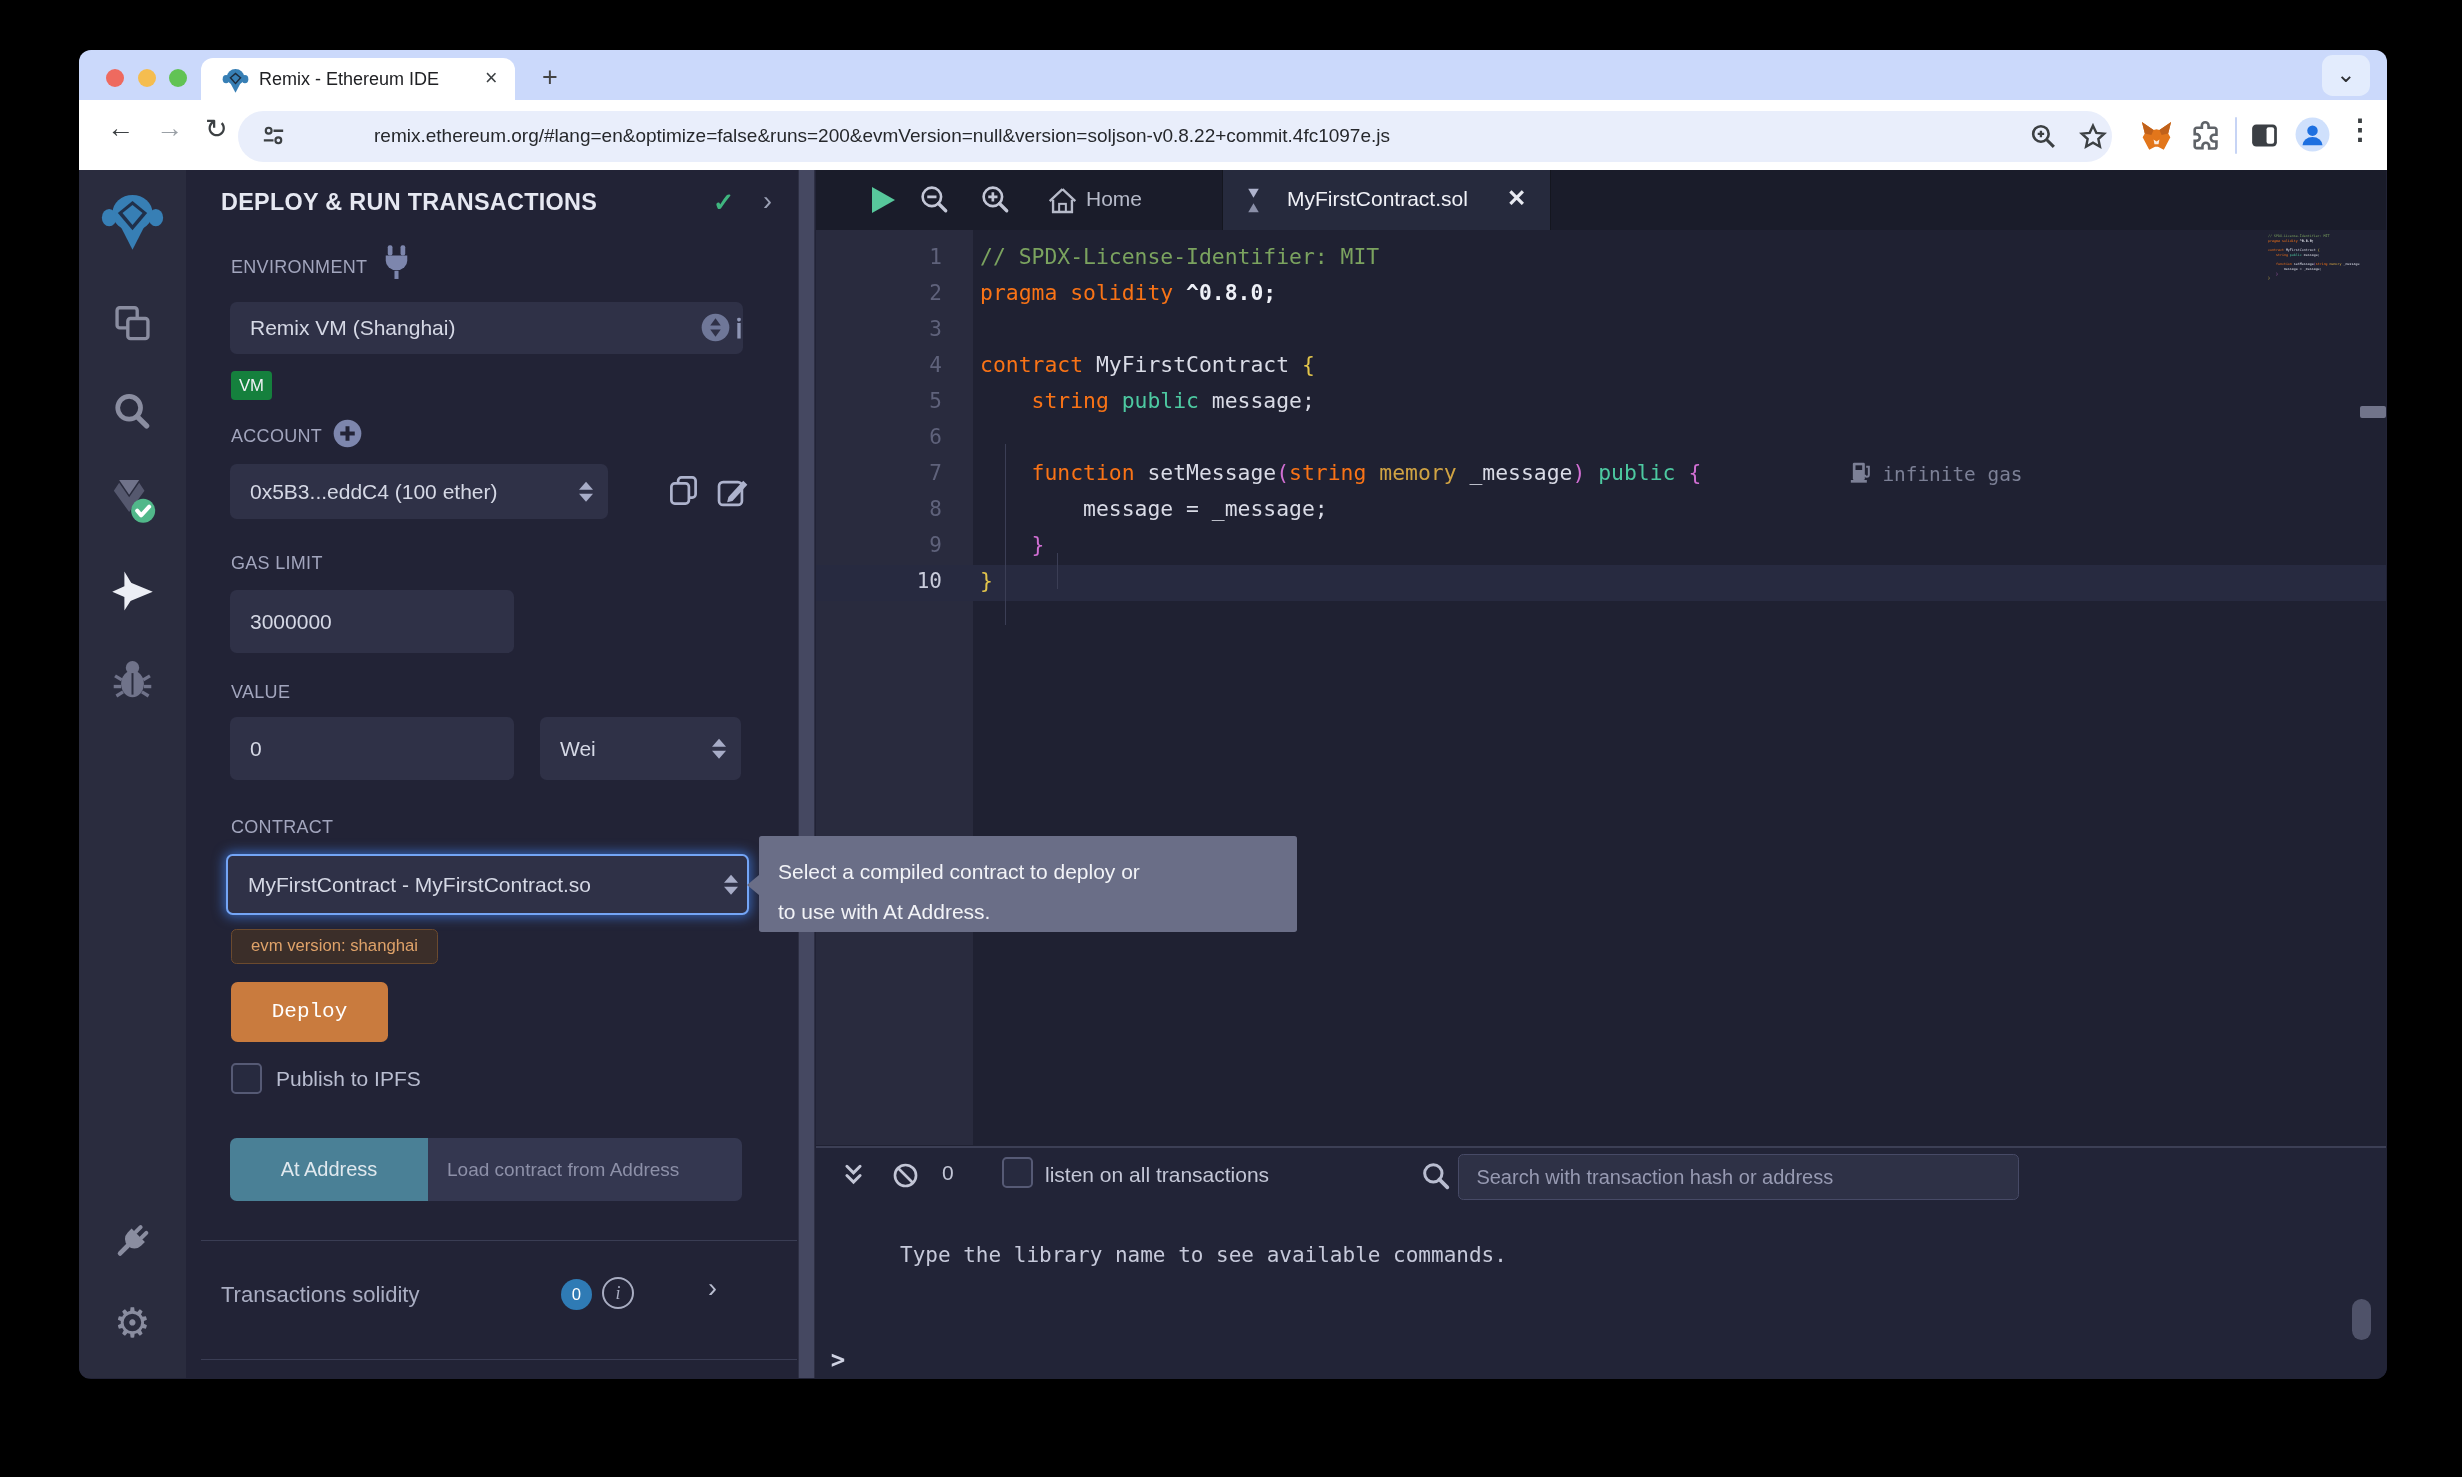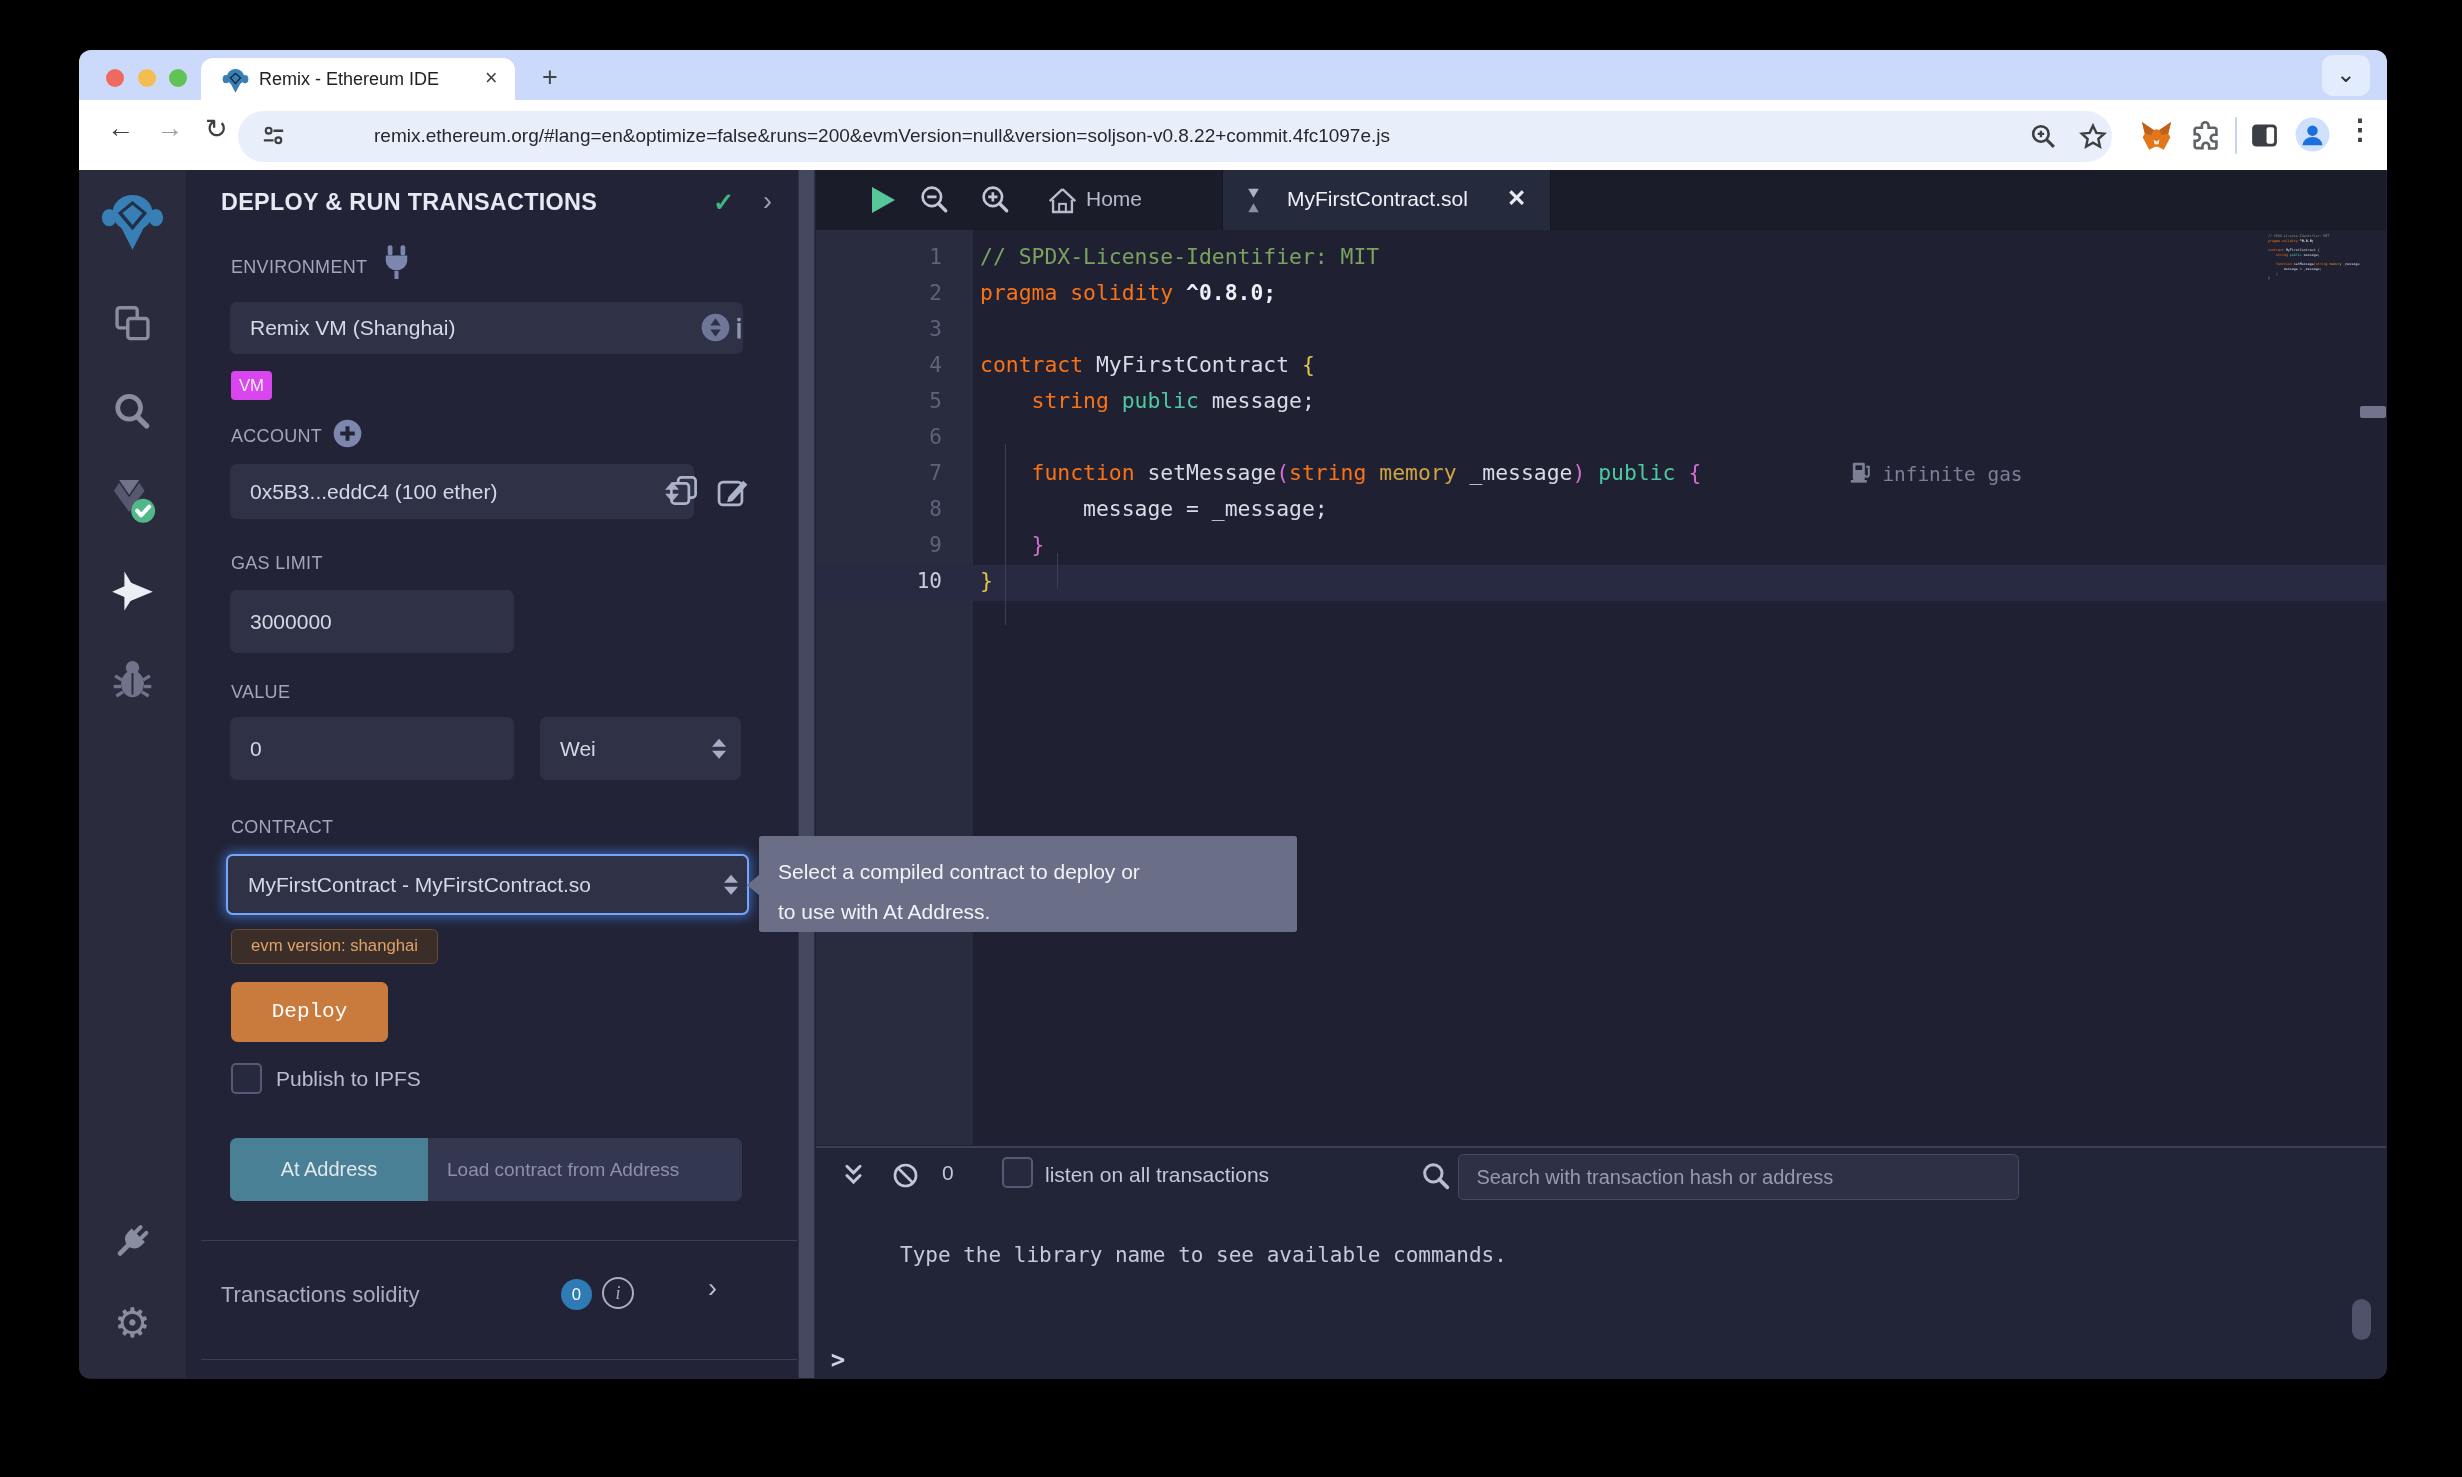--- a/index.html
+++ b/index.html
@@ -31,21 +31,21 @@
   
   .panel-label{position:absolute;font-size:18px;color:#a2a5bd;letter-spacing:0.3px;}
   .sel,.inp{position:absolute;background:#2f3147;border-radius:6.7px;color:#d5d8e5;font-size:21px;}
   .sel-text{position:absolute;left:20px;top:50%;transform:translateY(-50%);white-space:nowrap;overflow:hidden;max-width:82%;}
   .updown{position:absolute;right:14.7px;top:50%;transform:translateY(-50%);display:flex;flex-direction:column;gap:4.7px;}
   .tri-up{width:0;height:0;border-left:7.4px solid transparent;border-right:7.4px solid transparent;border-bottom:8.7px solid #a7acc7;}
   .tri-down{width:0;height:0;border-left:7.4px solid transparent;border-right:7.4px solid transparent;border-top:8.7px solid #a7acc7;}
   #panel-title{position:absolute;left:142px;top:19px;font-size:23.4px;font-weight:600;color:#e6e8f2;letter-spacing:0.3px;}
   #panel-check{position:absolute;left:634px;top:17.4px;font-size:25.4px;color:#3fb57f;font-weight:700;}
   #panel-chev{position:absolute;left:684px;top:16px;font-size:27px;color:#9ba0b5;}
-  #vm-badge{position:absolute;left:152px;top:201px;width:41px;height:29px;background:#d946ef;border-radius:4px;color:#f1f2f6;font-size:16.7px;text-align:center;line-height:29px;}
+  #vm-badge{position:absolute;left:152px;top:201px;width:41px;height:29px;background:#15803d;border-radius:4px;color:#f1f2f6;font-size:16.7px;text-align:center;line-height:29px;}
   #evm-badge{position:absolute;left:152px;top:759px;width:205px;height:33px;background:#3b2e29;border:1.3px solid #6b4a2e;border-radius:5.4px;color:#dfa269;font-size:16.7px;text-align:center;line-height:32px;}
   #deploy-btn{position:absolute;left:152px;top:812px;width:157px;height:60px;background:#c97b3e;border-radius:6.7px;color:#fff;font-size:21px;text-align:center;line-height:60px;font-family:Liberation Mono, monospace;}
   .checkbox{position:absolute;width:27px;height:27px;border:2px solid #565a75;border-radius:4.7px;background:#272a3f;}
   #ataddr-btn{position:absolute;left:151px;top:968px;width:198px;height:63px;background:#4a8096;border-radius:6.7px 0 0 6.7px;color:#e0e8ee;font-size:20px;text-align:center;line-height:63px;}
   #ataddr-input{position:absolute;left:349px;top:968px;width:295px;height:63px;background:#343750;border:none;border-radius:0 6.7px 6.7px 0;color:#8d90a8;font-size:19px;padding:0 0 0 19px;outline:none;font-family:"Liberation Sans",sans-serif;}
   #ataddr-input::placeholder{color:#8d90a8;}
   .divider{position:absolute;left:122px;width:596px;height:1.3px;background:#3a3d54;}
   #tx-badge{position:absolute;left:482px;top:1109px;width:31px;height:31px;border-radius:50%;background:#2f7bb5;color:#fff;font-size:16.7px;text-align:center;line-height:31px;}
   .info-circ{position:absolute;width:28px;height:28px;border:2px solid #a9adc2;border-radius:50%;color:#a9adc2;text-align:center;line-height:28px;font-size:18px;font-family:"Liberation Serif",serif;font-style:italic;}
   #tooltip{position:absolute;left:680px;top:666px;width:519px;height:64px;background:#6a6e87;border-radius:2.7px;color:#f2f3f7;font-size:21px;line-height:40px;padding:16px 0 16px 19px;z-index:60;}
@@ -230,21 +230,21 @@
     </div>
     <span class="info-circ" style="left:646px;top:145px;border:none;font-size:27px;font-weight:700;font-style:normal;color:#8f96b5;">ℹ</span>
     <div id="vm-badge">VM</div>
 
     <span class="panel-label" style="left:152px;top:256px;">ACCOUNT</span>
     <svg class="abs" style="left:254px;top:249px;" width="29" height="29" viewBox="0 0 44 44">
       <circle cx="22" cy="22" r="21" fill="#7d86ad"></circle>
       <line x1="22" y1="11" x2="22" y2="33" stroke="#222336" stroke-width="6"></line>
       <line x1="11" y1="22" x2="33" y2="22" stroke="#222336" stroke-width="6"></line>
     </svg>
-    <div class="sel" style="left:151px;top:294px;width:464px;height:55px;">
+    <div class="sel" style="left:151px;top:294px;width:378px;height:55px;">
       <span class="sel-text">0x5B3...eddC4 (100 ether)</span>
       <span class="updown">
           <span class="tri-up"></span>
           <span class="tri-down"></span>
         </span>
     </div>
     <svg class="abs" style="left:587px;top:304px;" width="35" height="35" viewBox="0 0 52 52">
       <rect x="8" y="14" width="26" height="30" rx="5" fill="none" stroke="#aeb3cd" stroke-width="4"></rect>
       <path d="M18 14 V10 a5 5 0 0 1 5 -5 h16 a5 5 0 0 1 5 5 v20 a5 5 0 0 1 -5 5 h-5" fill="none" stroke="#aeb3cd" stroke-width="4"></path>
     </svg>

